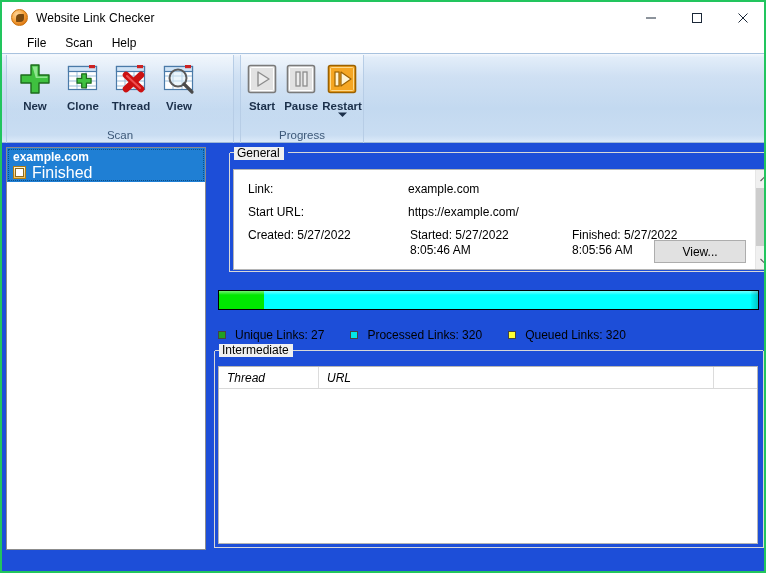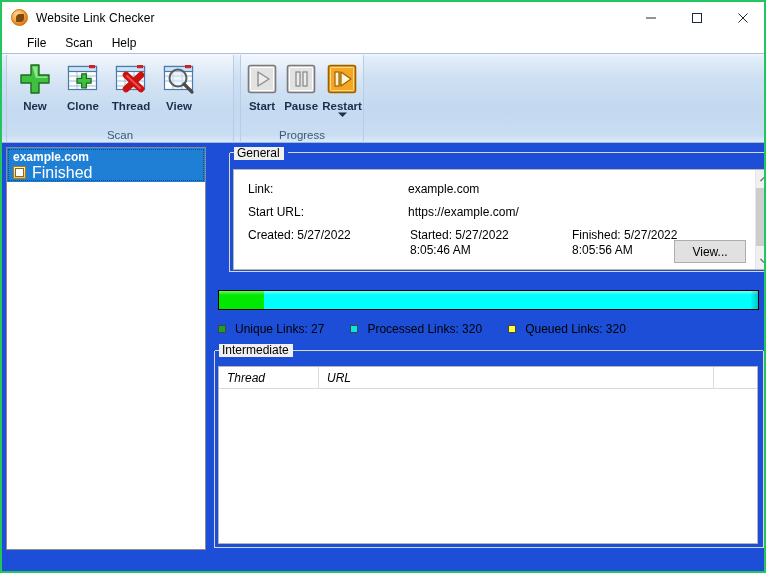--- a/index.html
+++ b/index.html
@@ -158,21 +158,21 @@
     overflow: hidden;
   }
   .g-rows { position: absolute; left: 0; top: 0; right: 18px; bottom: 0; padding: 12px 0 0 14px; }
   .g-line { display: flex; font-size: 12px; color: #000; margin-bottom: 9px; }
   .g-label { width: 160px; }
   .g-value { }
   .g-dates { display: flex; font-size: 12px; color: #000; margin-top: 2px; position: relative; }
   .g-date { width: 162px; line-height: 15px; }
   .view-btn {
     position: absolute; right: 26px; top: 70px;
-    width: 72px; height: 23px;
+    width: 92px; height: 23px;
     background: #e1e1e1;
     border: 1px solid #adadad;
     font-size: 12px; color: #000;
     display: flex; align-items: center; justify-content: center;
     cursor: default;
   }
   .vscroll {
     position: absolute; right: 0; top: 0; width: 17px; bottom: 0;
     background: #f0f0f0; border-left: 1px solid #e6e6e6;
     display: flex; flex-direction: column; justify-content: space-between;
@@ -193,21 +193,21 @@
   .pbar-inner { position: absolute; left: 0; top: 0; height: 100%; width: 100%; display: flex; }
   .pseg { height: 100%; }
   .pbar-top-bevel {
     position: absolute; left: 0; top: 0; width: 100%; height: 4px;
     background: linear-gradient(to bottom, rgba(255,255,255,0.45), rgba(255,255,255,0));
   }
   .pbar-right-bevel {
     position: absolute; right: 0; top: 0; width: 7px; height: 100%;
     background: linear-gradient(to right, rgba(0,0,0,0.03), rgba(0,0,0,0.22));
   }
-  .legend { display: flex; align-items: flex-start; margin-top: 12px; font-size: 12px; color: #000; }
+  .legend { display: flex; align-items: flex-start; margin-top: 18px; font-size: 12px; color: #000; }
   .legend-entry { display: flex; align-items: center; margin-right: 26px; }
   .legend-sq { width: 8px; height: 8px; border: 1px solid #444; margin-right: 9px; }
 
   
   #intermediate-group { left: 2px; top: 201px; width: 550px; height: 204px; }
   .list-box {
     position: absolute; left: 4px; top: 22px;
     width: 540px; height: 178px;
     background: #ffffff;
     border: 1px solid #b5b5b5;

